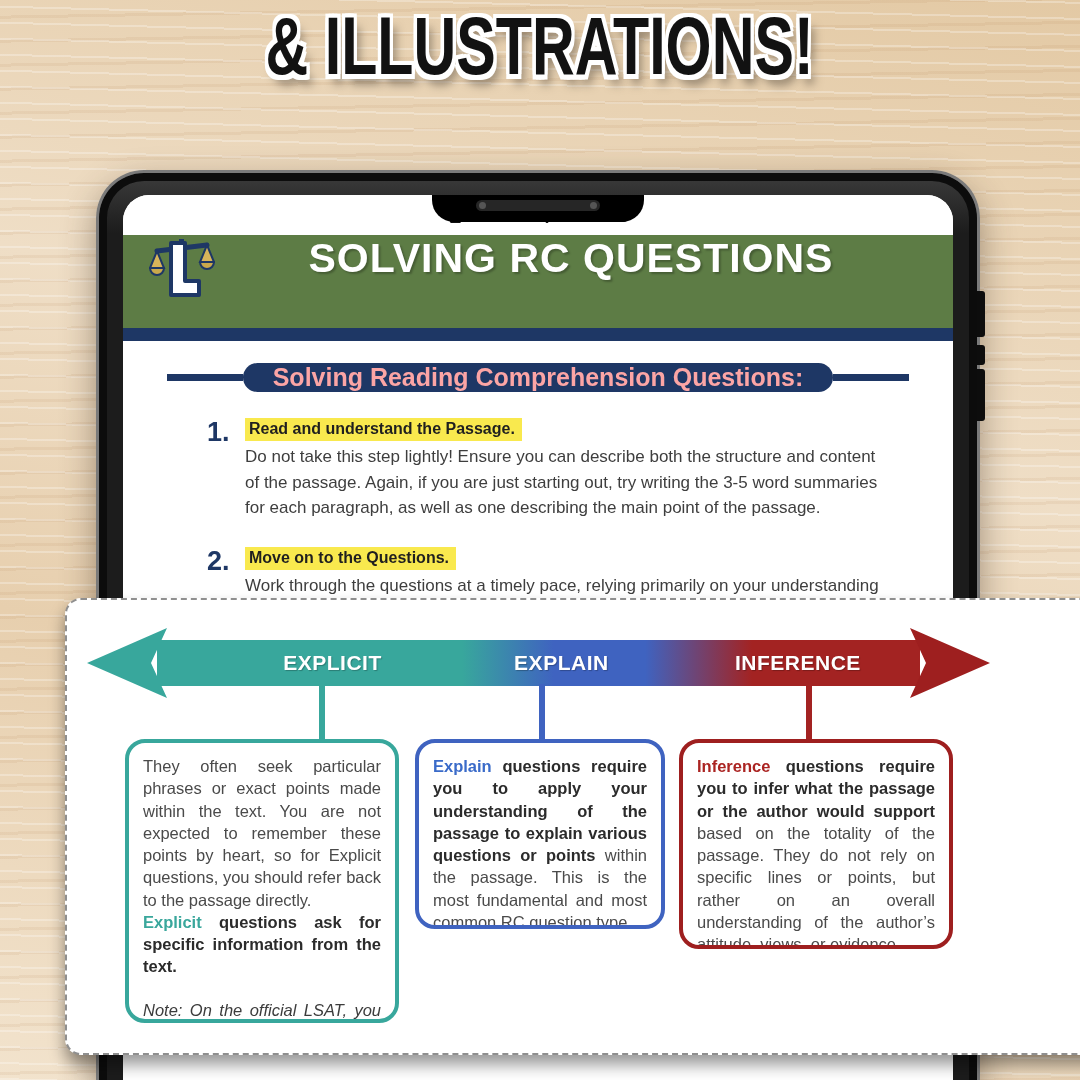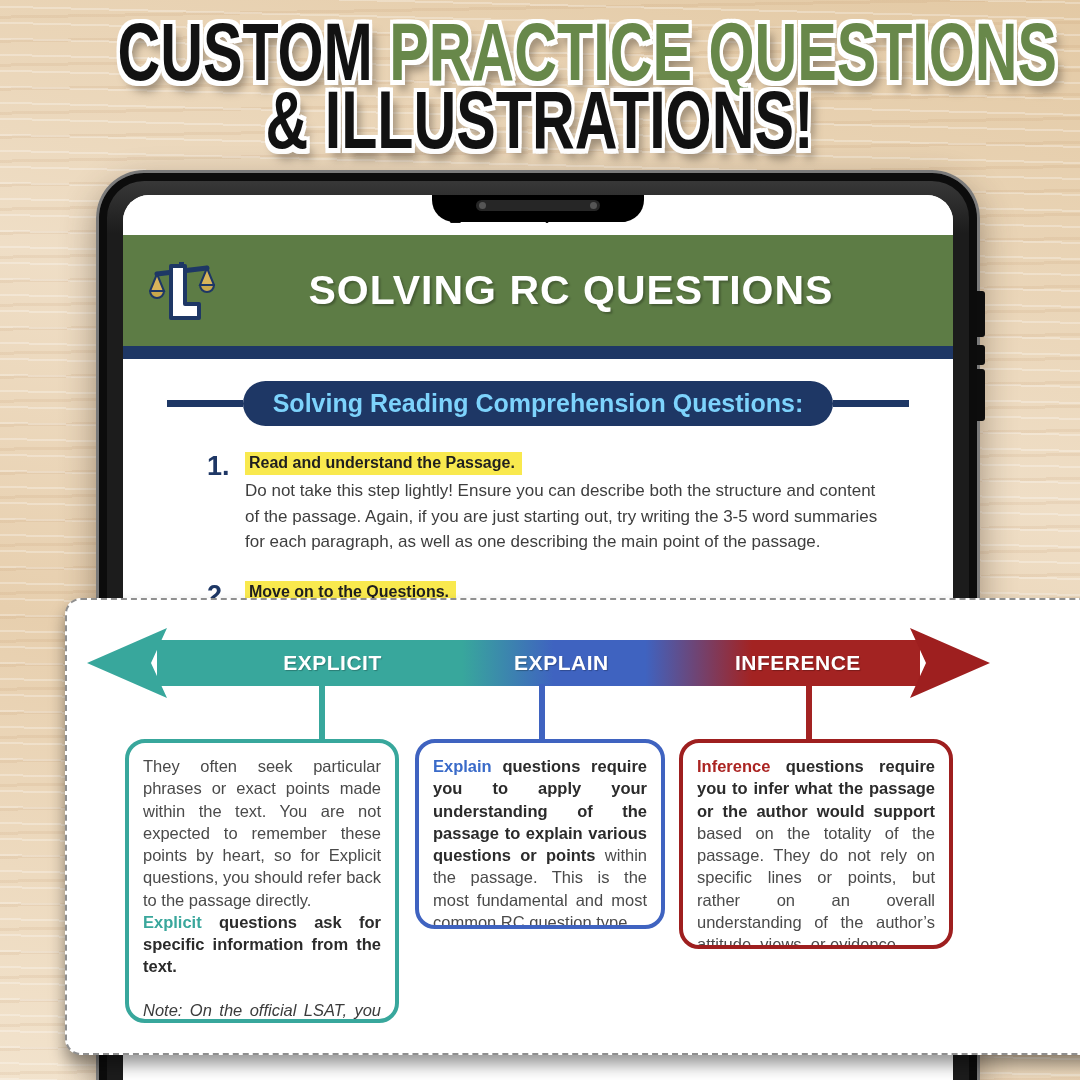--- a/index.html
+++ b/index.html
@@ -69,37 +69,37 @@
   .statusbar {
     position:relative; height:40px; display:flex; align-items:center;
     justify-content:center; padding:0 20px; font-size:17px; color:#111; background:#fff;
   }
   .sb-left,.sb-right { display:flex; align-items:center; gap:6px; }
   .battery-body { width:30px; height:14px; background:#111; border-radius:3px; position:relative; }
   .battery-body::after { content:""; position:absolute; right:-4px; top:4px; width:3px; height:6px; background:#111; border-radius:0 2px 2px 0; }
 
   
   .doc-header {
-    height:111px; background:#5d7c45; display:flex; align-items:center; padding:0 26px;
+    height:93px; background:#5d7c45; display:flex; padding:0 26px;
   }
   .logo { width:66px; height:66px; flex:0 0 auto; }
   .doc-title {
     flex:1; text-align:center; color:#fff; font-weight:bold; font-size:41px;
     letter-spacing:1px; text-shadow:2px 2px 2px rgba(0,0,0,.25);
   }
   .navy-stripe { height:13px; background:#1e3765; }
 
   
   .doc-body { position:relative; background:#fff; height:752px; }
 
   .pill-row { display:flex; align-items:center; justify-content:center; margin-top:22px; }
   .pill-line { width:76px; height:7px; background:#1e3765; }
   .pill {
-    background:#1e3765; color:#7dd3fc; font-weight:bold; font-size:25px;
-    padding:8px 30px; border-radius:26px; white-space:nowrap;
+    background:#1e3765; color:#fca5a5; font-weight:bold; font-size:25px;
+    padding:0 30px; border-radius:26px; white-space:nowrap;
   }
 
   .step { display:flex; margin:26px 60px 0 84px; }
   .step-num { width:38px; flex:0 0 auto; color:#1e3765; font-weight:bold; font-size:27px; line-height:1.1; }
   .step-content { flex:1; }
   .step-head {
     display:inline-block; background:#f9e94e; font-weight:bold; font-size:16px;
     color:#1f1f1f; padding:2px 7px 3px 4px; margin-bottom:3px;
   }
   .step-body { font-size:17px; color:#3e3e3e; line-height:1.5; max-width:648px; }
@@ -145,23 +145,20 @@
   .box-inference { left:612px; width:274px; height:210px; border:4px solid #9e1f1f; }
   .term { font-weight:bold; }
   .t-teal { color:#3aa79c; } .t-blue { color:#3a6bc9; } .t-red { color:#ab2422; }
   .bold-txt { font-weight:bold; color:#2b2b2b; }
   .note-txt { font-style:italic; color:#3c3c3c; }
 </style>
 </head>
 <body>
 
 <div class="headline">
-  <div>
-    <span class="line"><span>CUSTOM </span><span class="hl-green">PRACTICE QUESTIONS</span></span>
-  </div>
   <div class="line2wrap">
     <span class="line">&amp; ILLUSTRATIONS!</span>
   </div>
 </div>
 
 <div class="tablet">
   <div class="side-btn btn-power"></div>
   <div class="side-btn btn-vol-up"></div>
   <div class="side-btn btn-vol-dn"></div>
 

